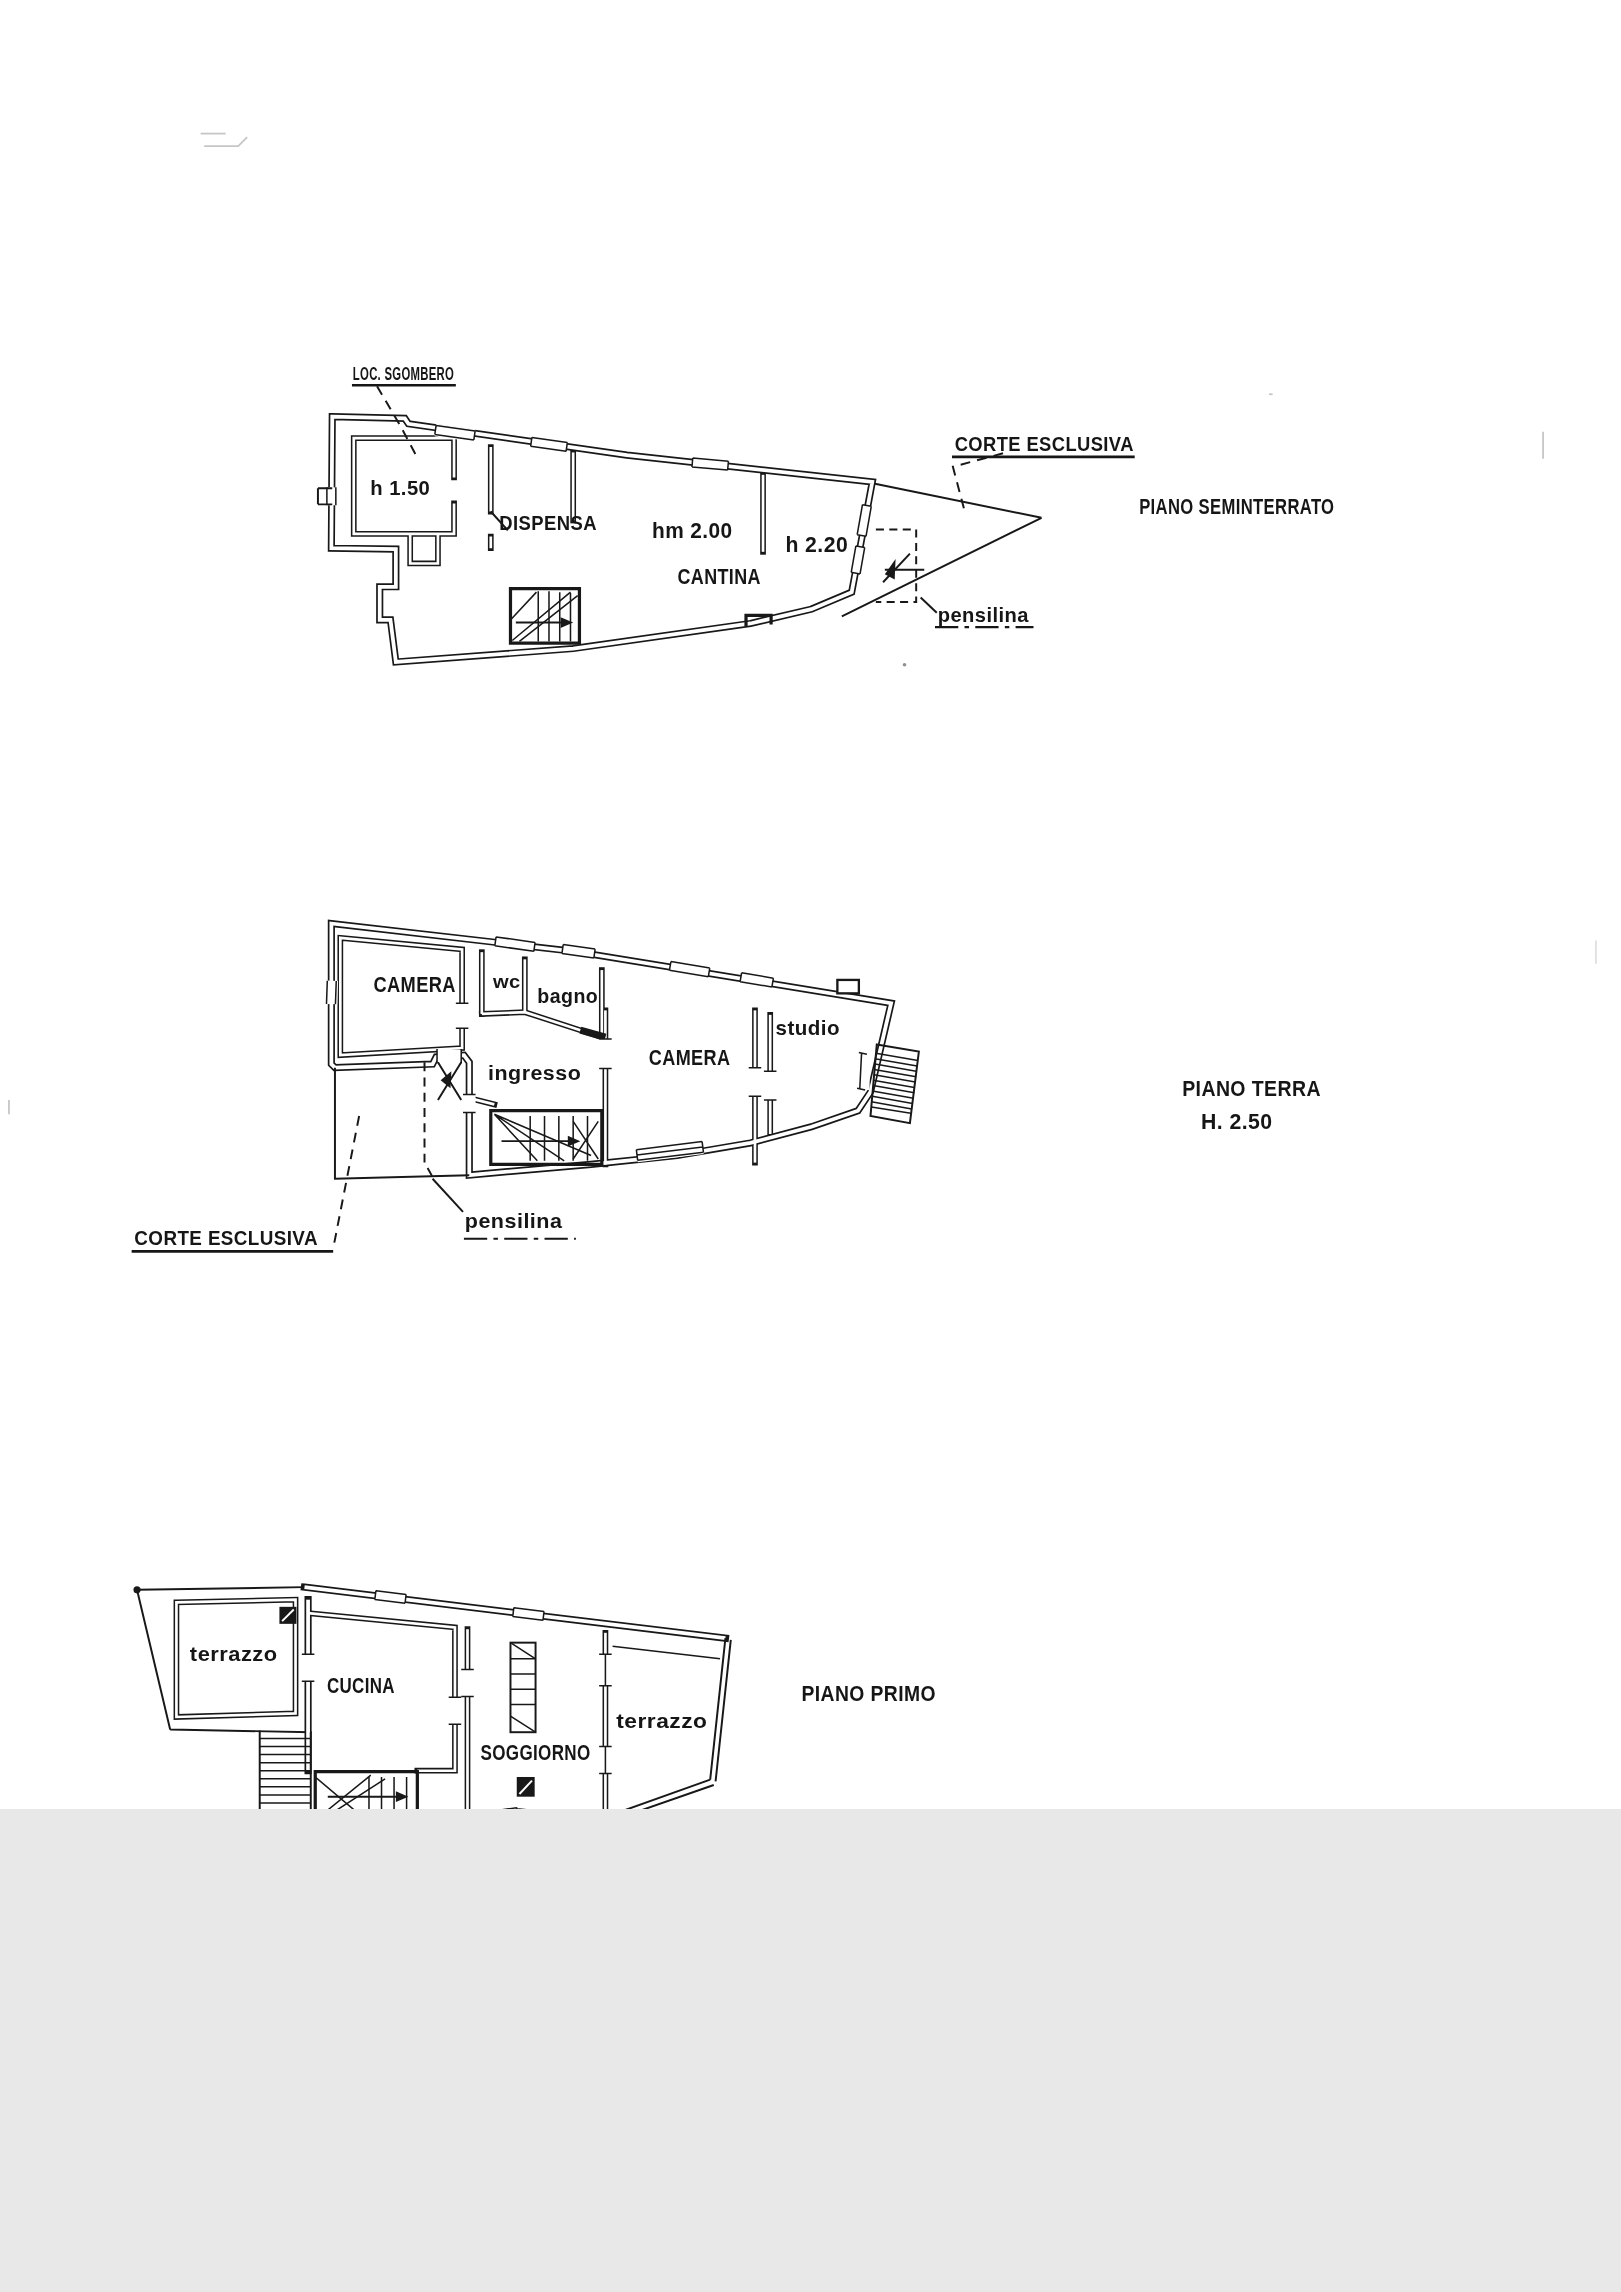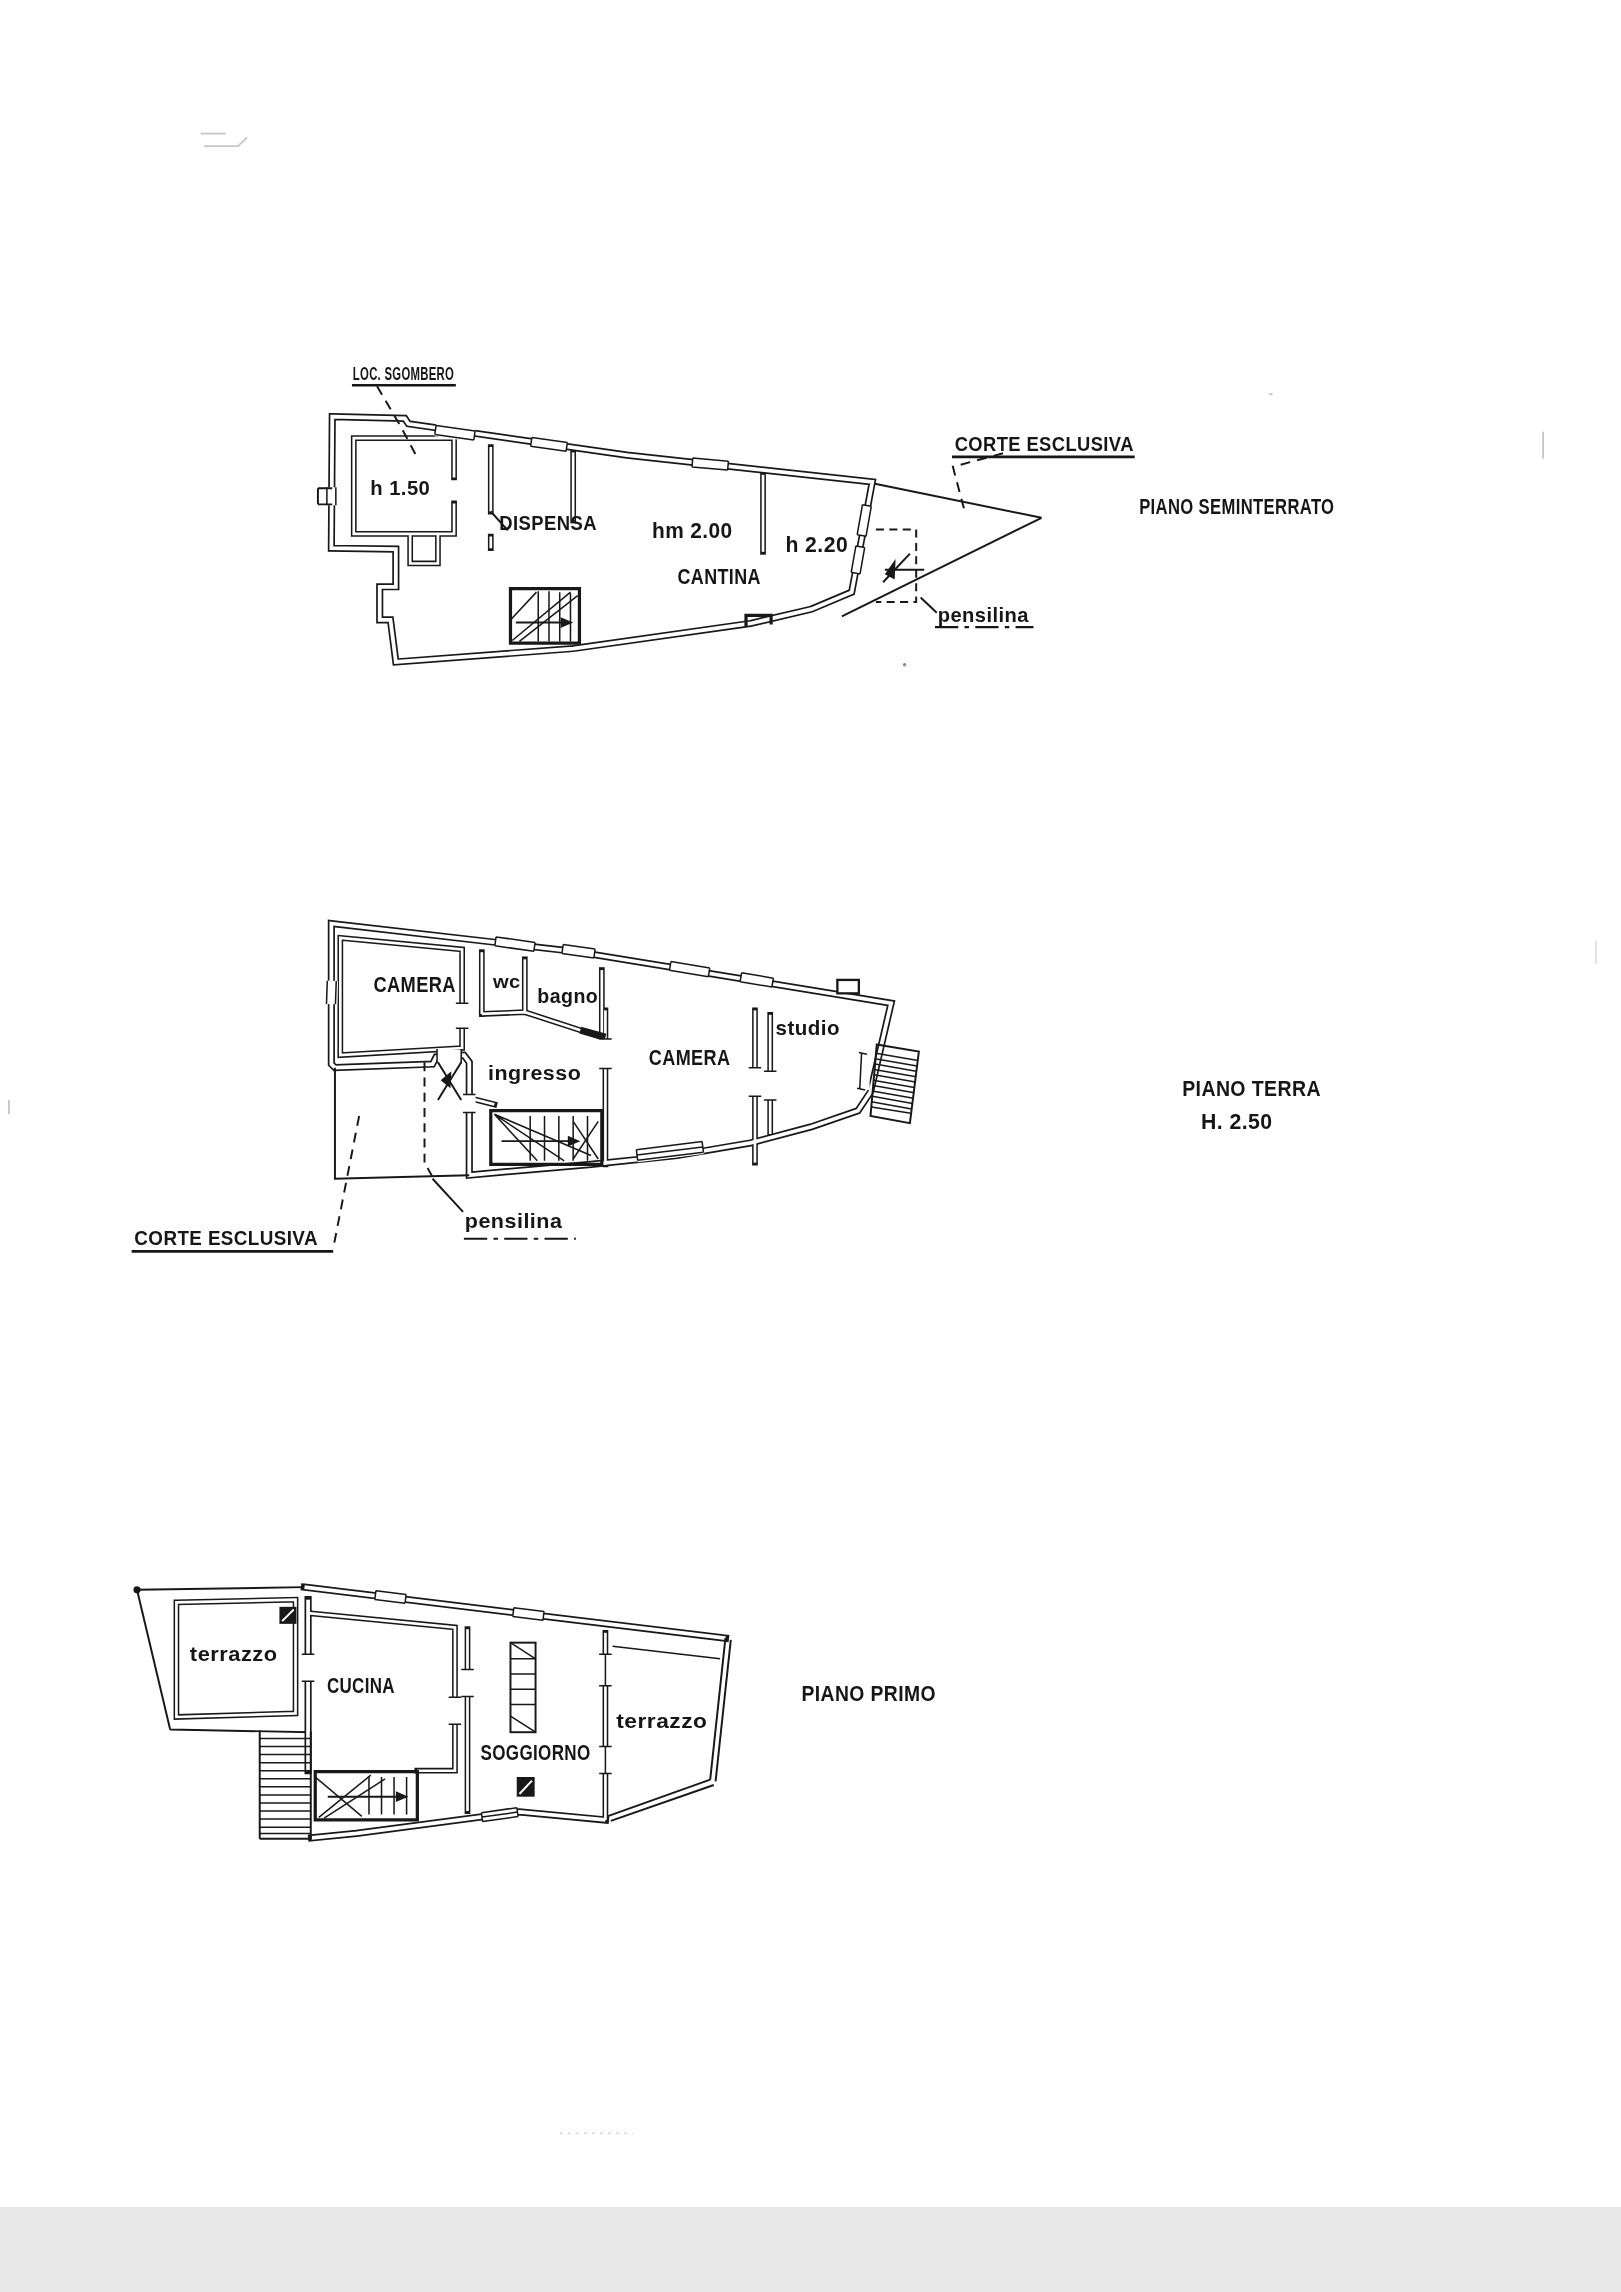--- a/index.html
+++ b/index.html
@@ -1,16 +1,16 @@
 <!DOCTYPE html>
 <html style="font-size:14.3px"><head>
 <meta charset="utf-8">
 <style>
   html,body{margin:0;padding:0;background:#e8e8e8;}
-  .page{position:relative;width:1621px;height:2207px;background:#ffffff;overflow:hidden;}
+  .page{position:relative;width:1621px;height:1809px;background:#ffffff;overflow:hidden;}
   svg{display:block;width:1621px;height:2293px;}
   .wo{fill:none;stroke:#181818;stroke-width:8;stroke-linejoin:miter;stroke-linecap:square;}
   .woc{fill:none;stroke:#ffffff;stroke-width:4.2;stroke-linejoin:miter;stroke-linecap:butt;}
   .wi{fill:none;stroke:#181818;stroke-width:6.4;stroke-linejoin:miter;stroke-linecap:square;}
   .wic{fill:none;stroke:#ffffff;stroke-width:3.0;stroke-linejoin:miter;stroke-linecap:butt;}
   .sb{fill:none;stroke:#181818;stroke-width:3.6;}
   .tn{fill:none;stroke:#181818;stroke-width:2.2;}
   .tn15{fill:none;stroke:#181818;stroke-width:1.7;}
   .dash{stroke-dasharray:11 8;}
   .dashdot{stroke-dasharray:26 7 5 7;}

